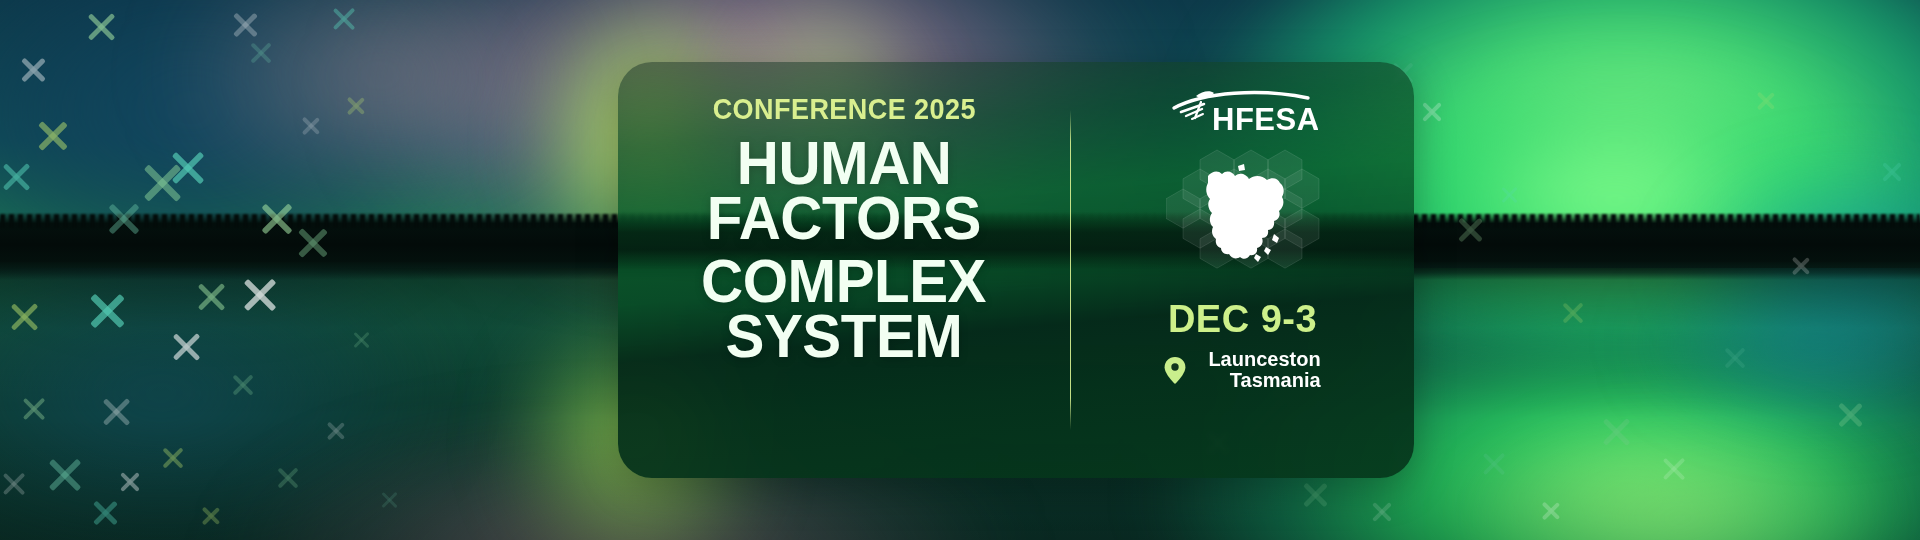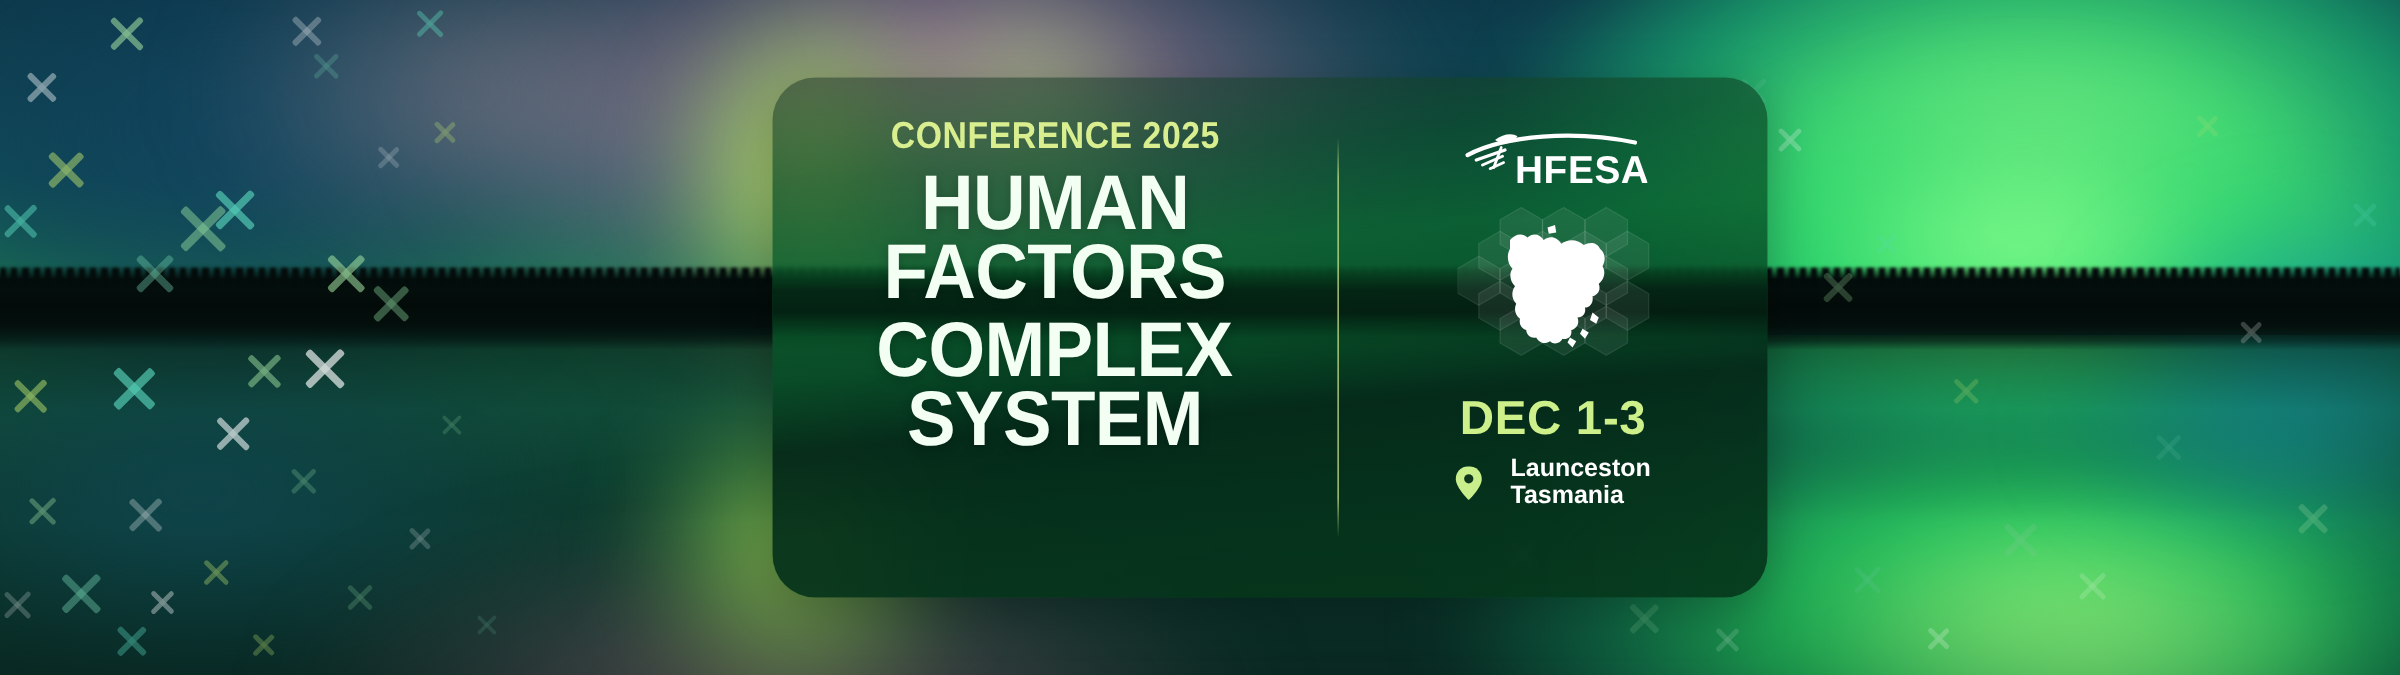--- a/index.html
+++ b/index.html
@@ -199,31 +199,31 @@
 
   
   .divider{
     width:1px; margin:48px 0 48px 0; align-self:stretch;
     background:linear-gradient(180deg,rgba(207,233,140,0) 0%,rgba(207,233,140,.95) 10%,rgba(207,233,140,.95) 90%,rgba(207,233,140,0) 100%);
   }
 
   
   .brand-col{
     flex:1 1 auto; display:flex; flex-direction:column; align-items:center;
-    padding-top:36px;
+    padding-top:20px;
   }
   .hfesa-logo{ width:150px; height:52px; }
   .map-wrap{ position:relative; width:154px; height:140px; margin-top:10px; }
   .hex-bg{ position:absolute; inset:0; }
   .tas-map{ position:absolute; left:12px; top:6px; width:128px; height:128px; }
   .dec{
     margin-top:16px; font-size:38px; font-weight:700; color:#cdf08a;
     letter-spacing:.5px; line-height:1; white-space:nowrap;
   }
-  .loc-row{ display:flex; align-items:center; gap:22px; margin-top:11px; }
+  .loc-row{ display:flex; align-items:center; gap:22px; margin-top:11px;text-align:right; }
   .pin-icon{ width:22px; height:27px; flex:0 0 auto; }
   .loc-text{
     font-size:20px; font-weight:700; color:#ffffff; line-height:1.05;
     white-space:pre-line;
   }
 </style>
 </head>
 <body>
 
 <div class="banner">
@@ -370,21 +370,21 @@
               C 39 97, 37 93, 38 89 C 34 86, 33 81, 35 77
               C 31 73, 31 67, 34 63 C 30 59, 29 53, 32 49
               C 28 45, 27 38, 30 33 Z"></path>
             <path fill="#ffffff" d="M96 84 L 101 88 L 99 93 L 94 90 Z"></path>
             <path fill="#ffffff" d="M88 97 L 93 100 L 90 105 L 86 101 Z"></path>
             <path fill="#ffffff" d="M78 104 L 83 107 L 80 112 L 76 108 Z"></path>
             <path fill="#ffffff" d="M60 16 L 66 14 L 67 20 L 61 21 Z"></path>
           </svg>
         </div>
 
-        <div class="dec">DEC 1-3</div>
+        <div class="dec">DEC 9-3</div>
 
         <div class="loc-row">
           <svg class="pin-icon" viewBox="0 0 22 27">
             <path fill="#c9ee8c" d="M11 0 C 5 0 0.6 4.4 0.6 10.2 C 0.6 17.2 11 27 11 27
               C 11 27 21.4 17.2 21.4 10.2 C 21.4 4.4 17 0 11 0 Z"></path>
             <circle cx="11" cy="10" r="3.7" fill="#10351d"></circle>
           </svg>
           <div class="loc-text">Launceston
 Tasmania</div>
         </div>

